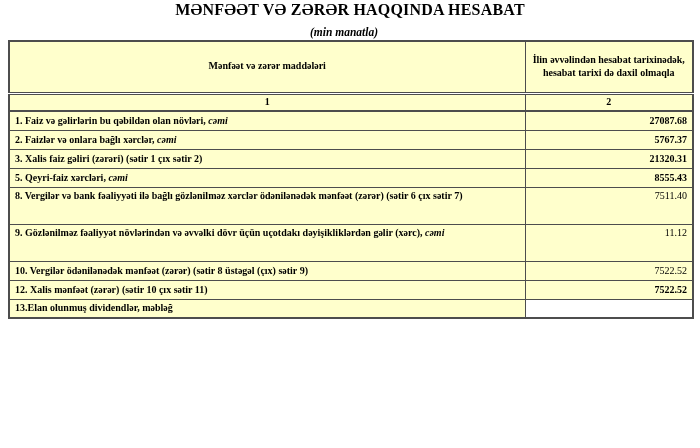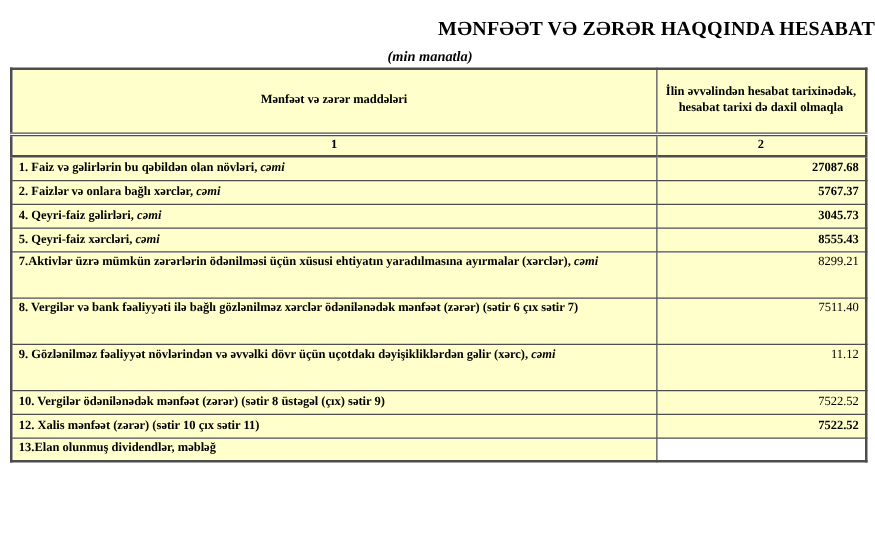--- a/index.html
+++ b/index.html
@@ -5,24 +5,24 @@
   * { box-sizing: border-box; }
   html, body { margin: 0; padding: 0; }
   body {
     width: 700px; height: 448px;
     background: #ffffff;
     color: #000000;
     font-family: "Liberation Serif", "DejaVu Serif", serif;
     overflow: hidden;
   }
   .title {
-    text-align: right;
+    text-align: center;
     font-weight: bold;
     font-size: 16px;
-    padding-top: 15px;
+    padding-top: 1px;
     letter-spacing: 0.2px;
   }
   .unit-note {
     text-align: center;
     font-weight: bold;
     font-style: italic;
     font-size: 11.5px;
     margin: 7px 12px 2px 0;
   }
   table.report {
@@ -94,36 +94,32 @@
   <tr class="single">
     <td class="lbl"><span>1. Faiz və gəlirlərin bu qəbildən olan növləri, </span><i>cəmi</i></td>
     <td class="val bold">27087.68</td>
   </tr>
 
   <tr class="single">
     <td class="lbl"><span>2. Faizlər və onlara bağlı xərclər, </span><i>cəmi</i></td>
     <td class="val bold">5767.37</td>
   </tr>
 
+  <tr class="single">
+    <td class="lbl"><span>3. Xalis faiz gəliri (zərəri) (sətir 1 çıx sətir 2)</span><i></i></td>
+    <td class="val bold">21320.31</td>
+  </tr>
 
-  <tr class="single">
-    <td class="lbl"><span>4. Qeyri-faiz gəlirləri, </span><i>cəmi</i></td>
-    <td class="val bold">3045.73</td>
-  </tr>
 
   <tr class="single">
     <td class="lbl"><span>5. Qeyri-faiz xərcləri, </span><i>cəmi</i></td>
     <td class="val bold">8555.43</td>
   </tr>
 
 
-  <tr class="multi">
-    <td class="lbl"><span>7.Aktivlər üzrə mümkün zərərlərin ödənilməsi üçün xüsusi ehtiyatın yaradılmasına ayırmalar (xərclər), </span><i>cəmi</i></td>
-    <td class="val reg">8299.21</td>
-  </tr>
 
   <tr class="multi">
     <td class="lbl"><span>8. Vergilər və bank fəaliyyəti ilə bağlı gözlənilməz xərclər ödənilənədək mənfəət (zərər) (sətir 6 çıx sətir 7)</span><i></i></td>
     <td class="val reg">7511.40</td>
   </tr>
 
   <tr class="multi">
     <td class="lbl"><span>9. Gözlənilməz fəaliyyət növlərindən və əvvəlki dövr üçün uçotdakı dəyişikliklərdən gəlir (xərc), </span><i>cəmi</i></td>
     <td class="val reg">11.12</td>
   </tr>

